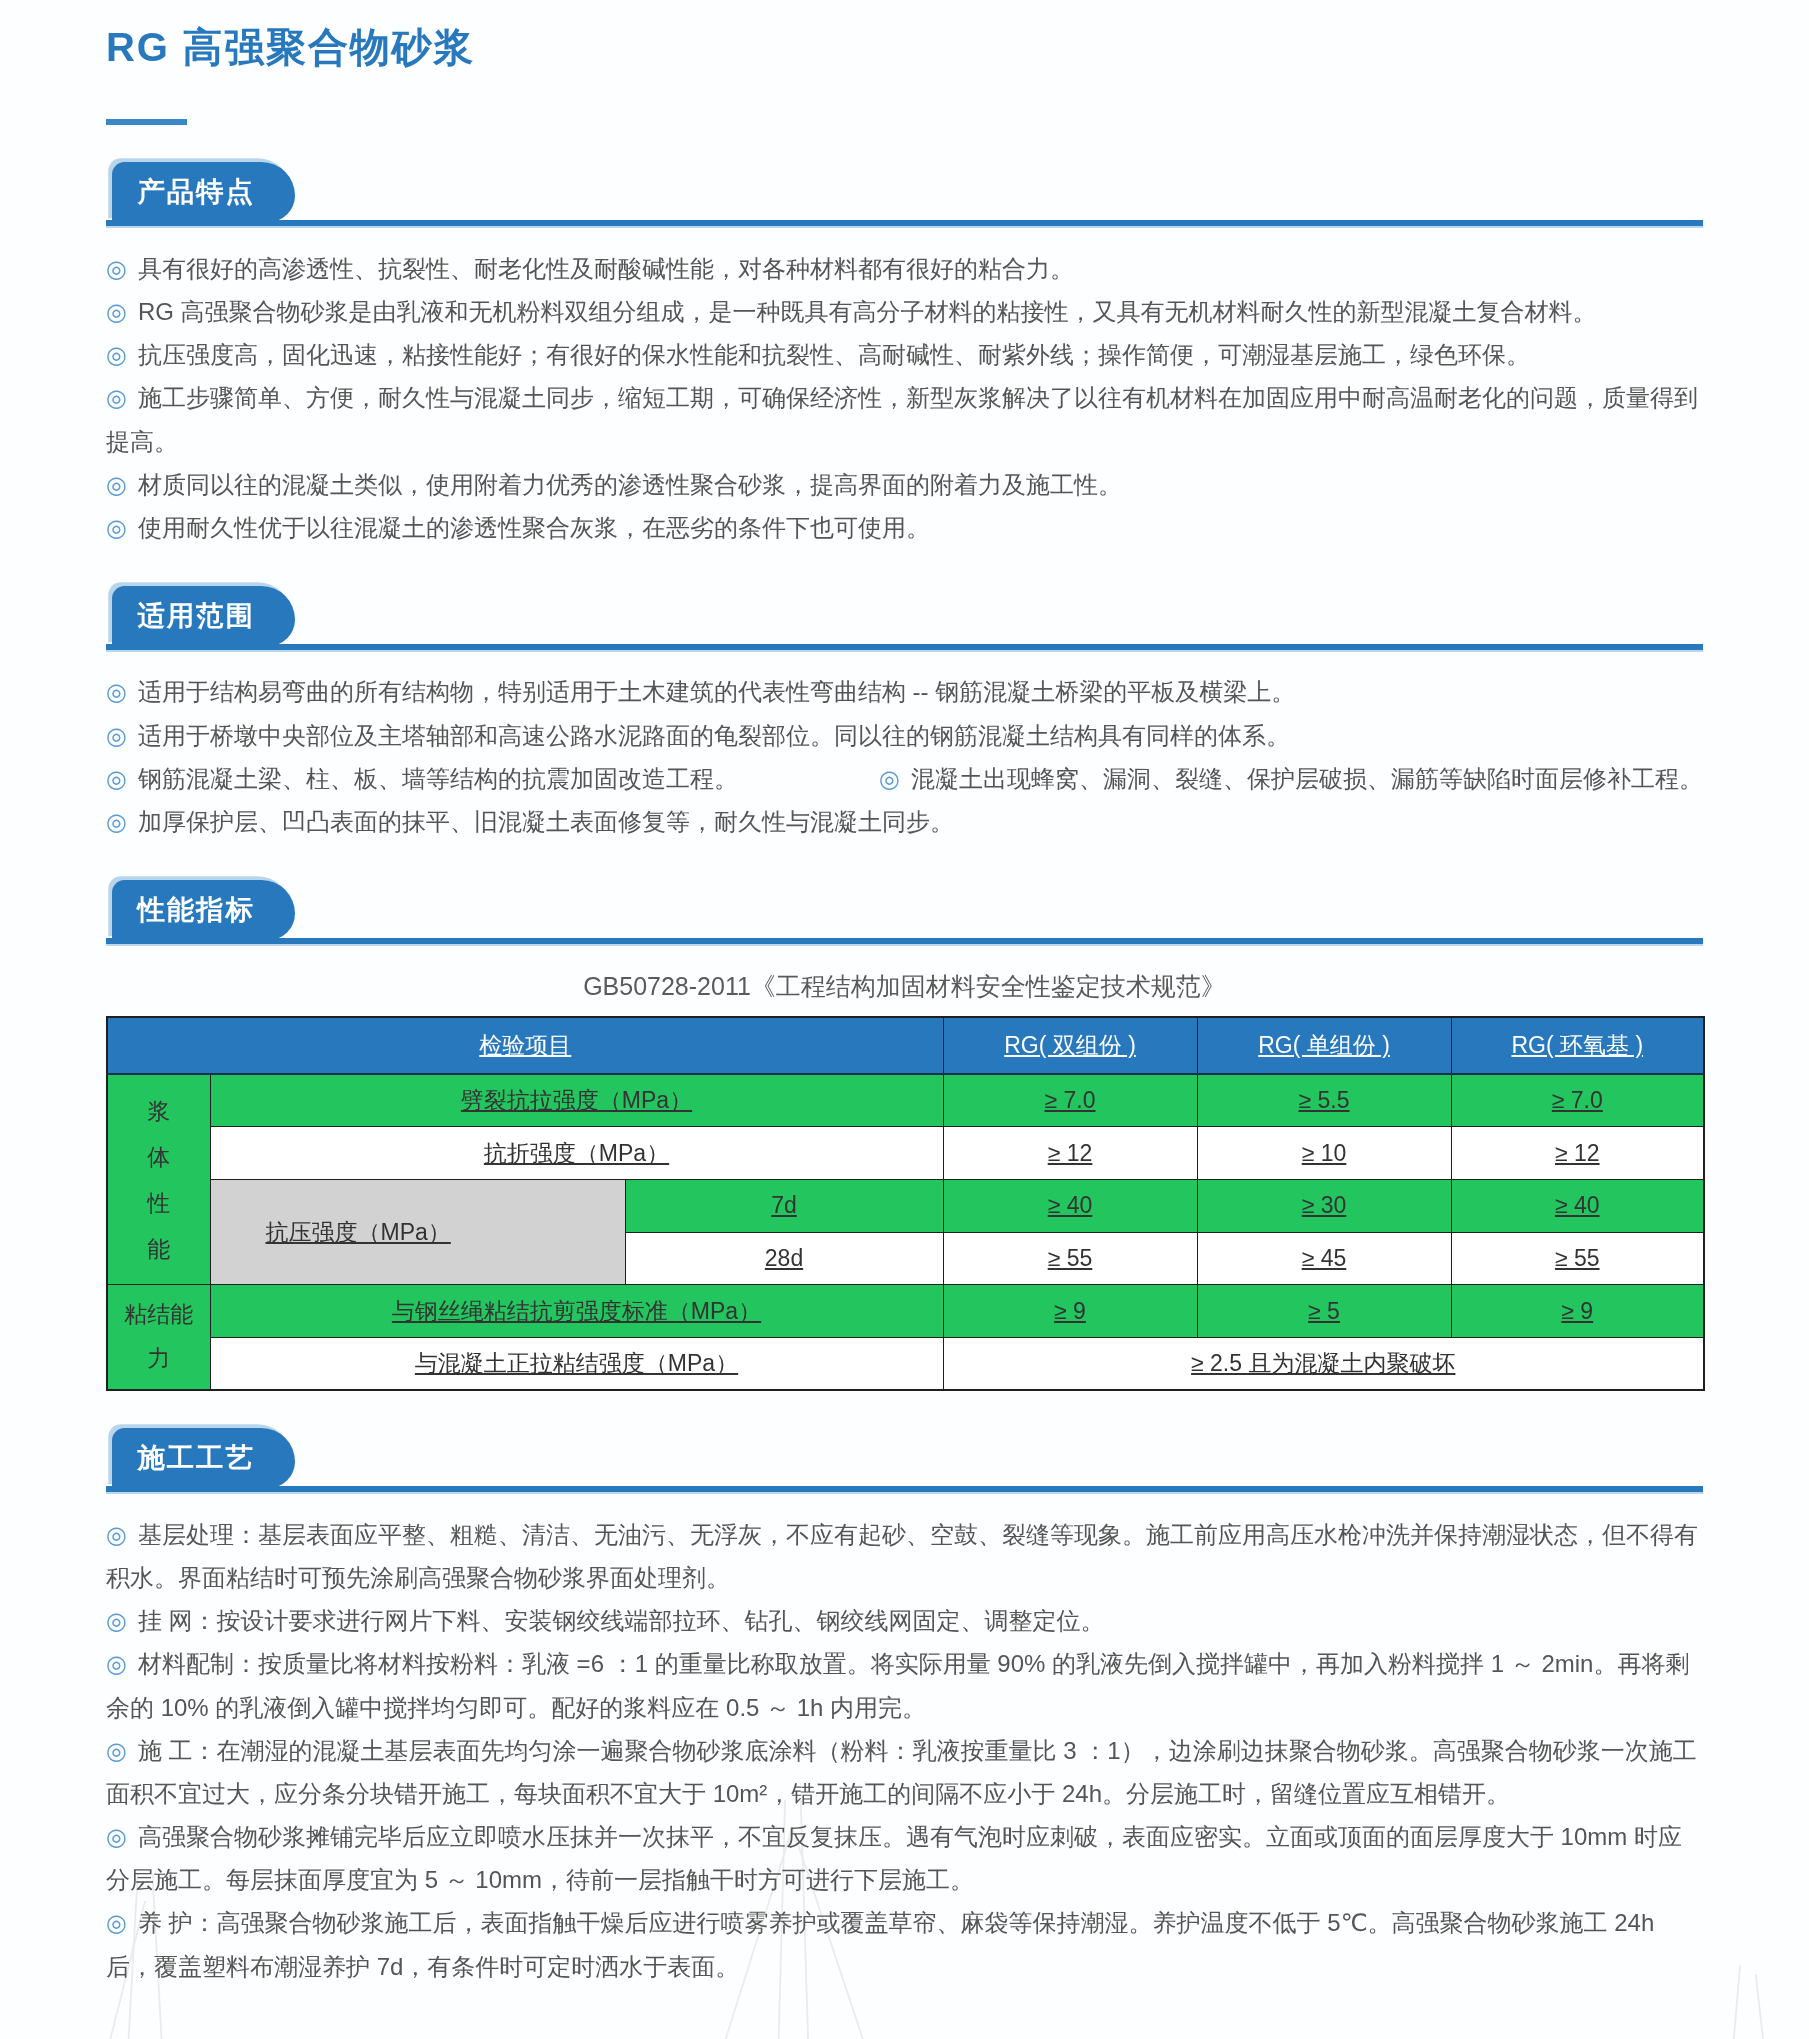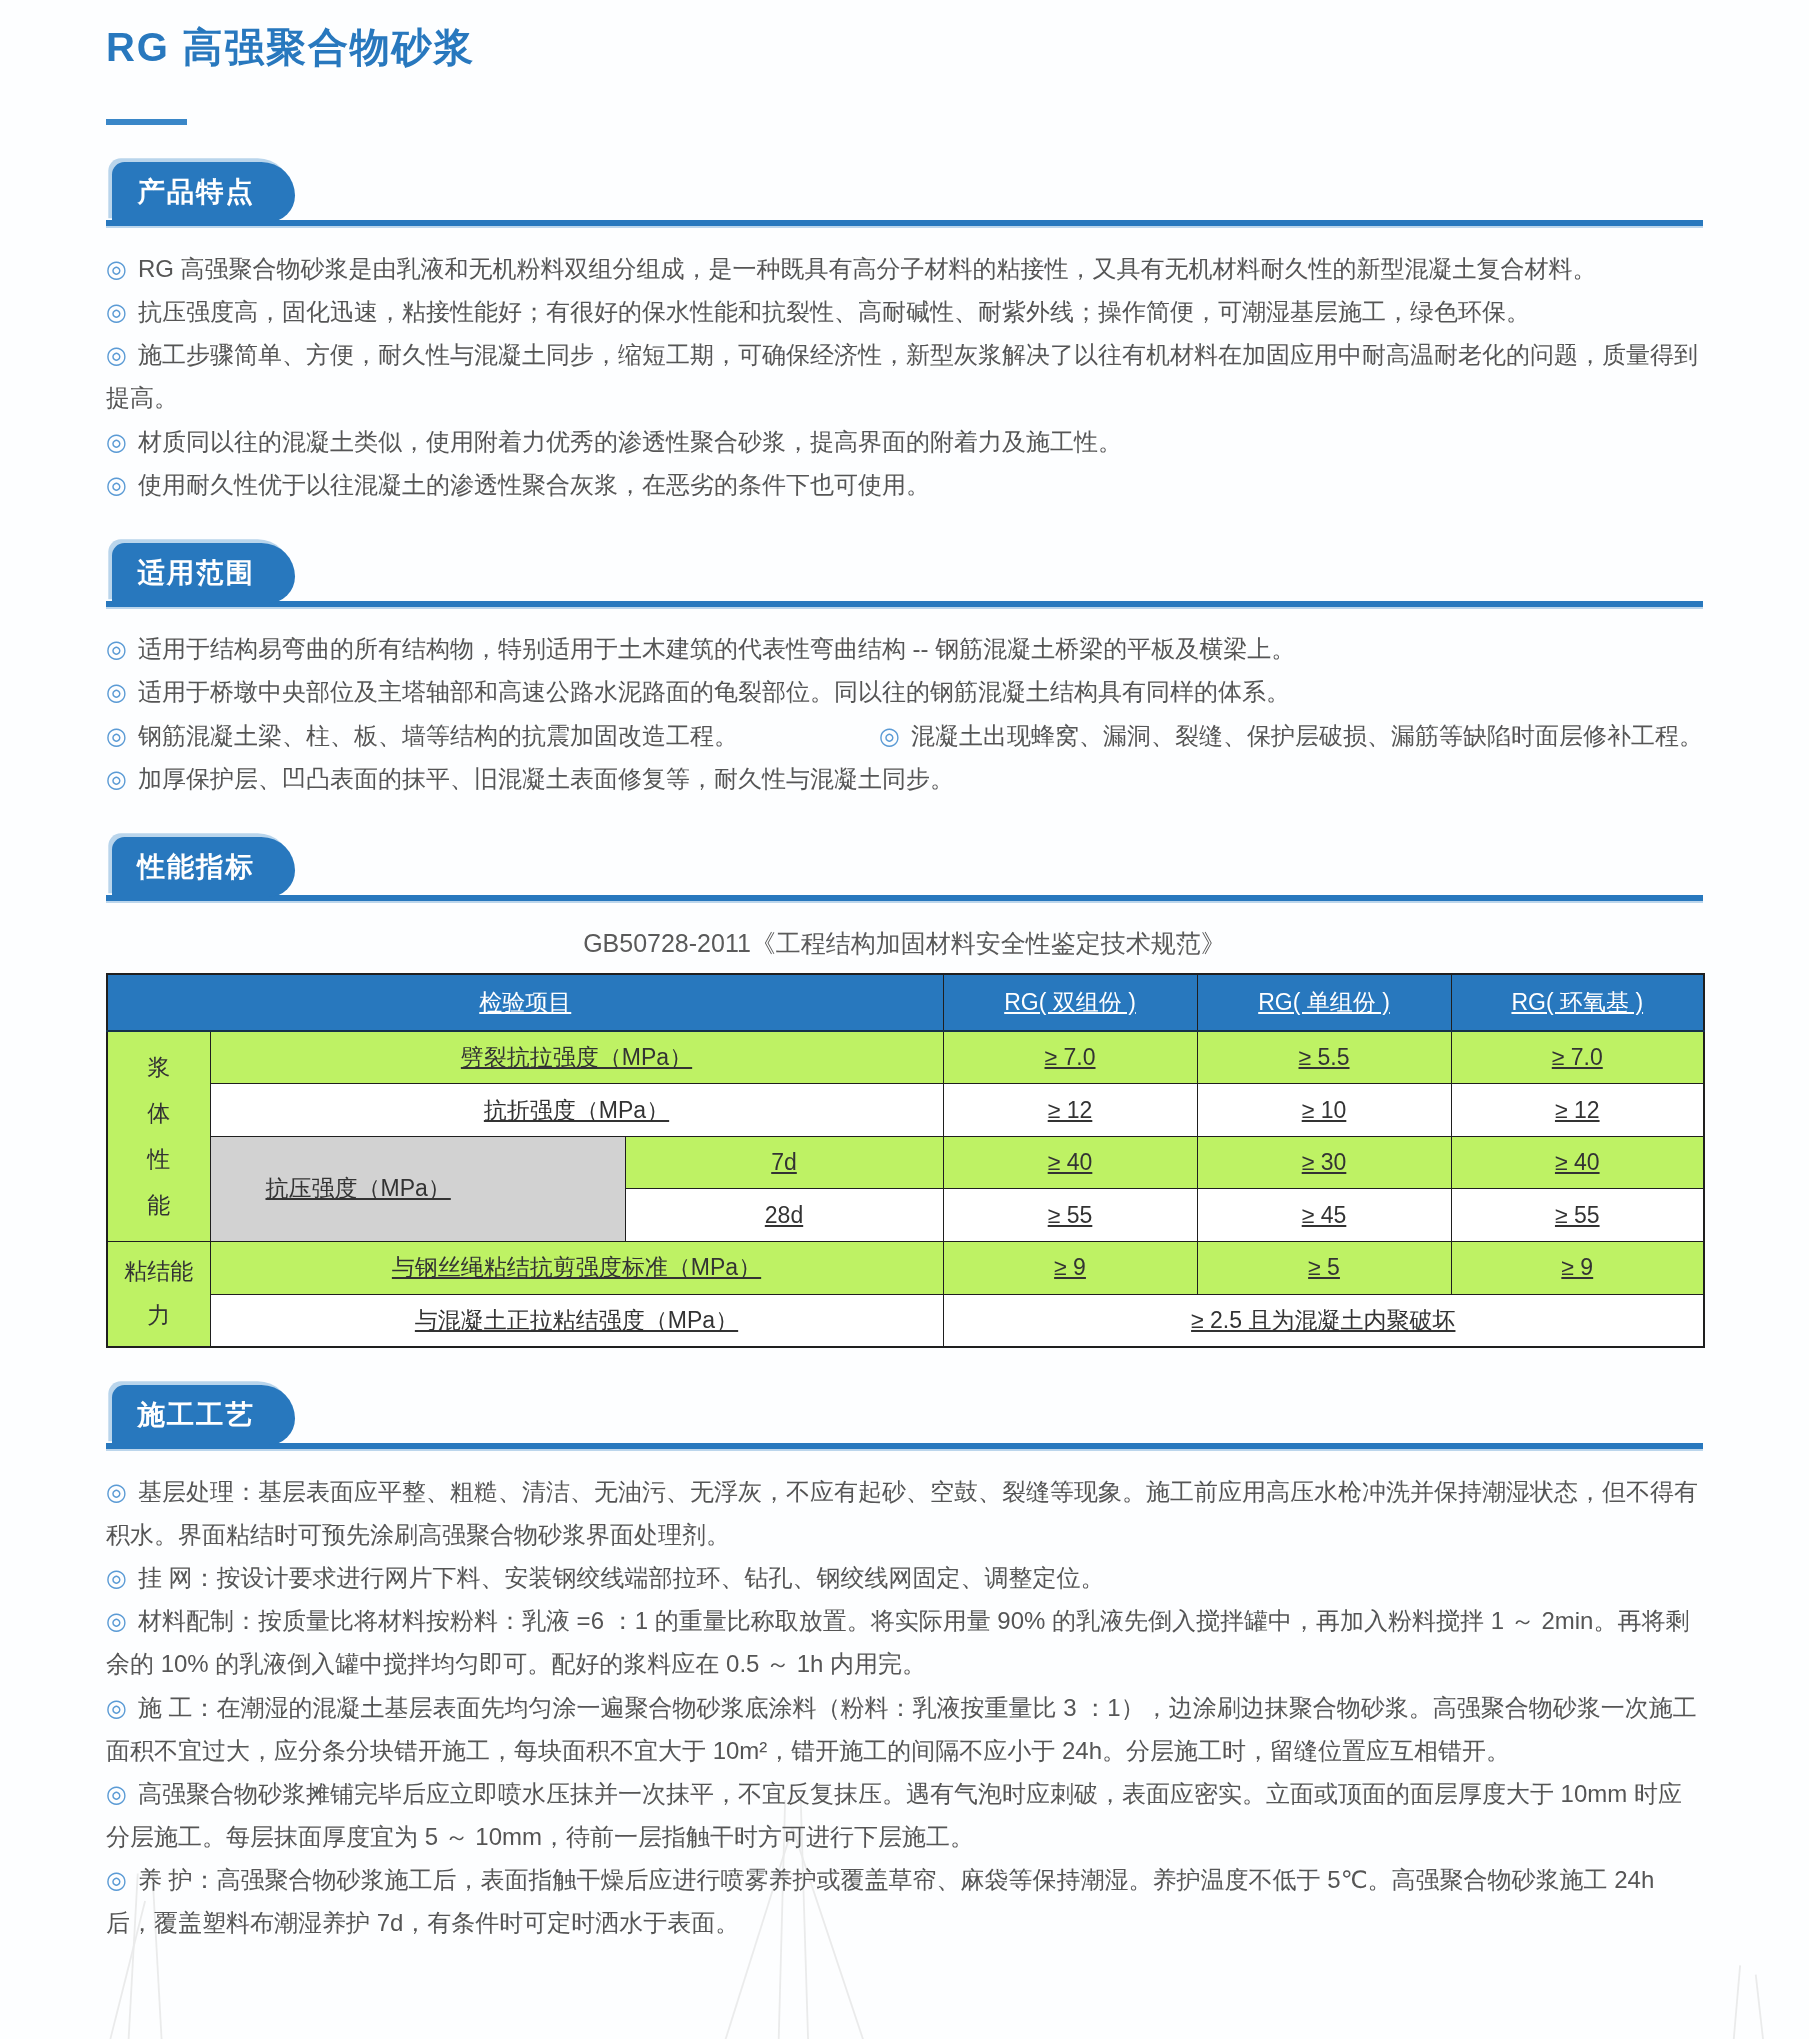--- a/index.html
+++ b/index.html
@@ -66,21 +66,21 @@
     text-align:center;vertical-align:middle;
     height:48px;padding:1.8px 5.5px;
     background:#ffffff;
     text-decoration:underline;
   }
   table.perf thead th{
     background:#2878be;color:#ffffff;font-weight:normal;
     border-bottom:2.8px solid #16324a;
     height:51px;
   }
-  table.perf .gray td{background:#bef264;}
+  table.perf .gray td{background:#22c55e;}
   table.perf td.stay-gray{background:#d2d2d2;}
   td.vlabel{
     background:#d2d2d2;
     line-height:2.0;
     padding:5.5px 1.8px;
     word-break:break-all;
   }
   td.vlabel .wrapword{display:inline-block;width:1.15em;word-break:break-all;}
   td.vlabel2 .wrapword{display:inline-block;width:3.2em;word-break:break-all;line-height:1.9;}
 
@@ -111,20 +111,21 @@
 
   <h1 class="doc-title">RG 高强聚合物砂浆</h1>
   <div class="title-underline"></div>
 
   <div class="section">
     <div class="sec-head">
       <div class="badge">产品特点</div>
       <div class="sec-rule"></div>
     </div>
     <div class="sec-body">
+      <p class="bullet"><span class="dot">◎</span><span>具有很好的高渗透性、抗裂性、耐老化性及耐酸碱性能，对各种材料都有很好的粘合力。</span></p>
       <p class="bullet"><span class="dot">◎</span><span>RG 高强聚合物砂浆是由乳液和无机粉料双组分组成，是一种既具有高分子材料的粘接性，又具有无机材料耐久性的新型混凝土复合材料。</span></p>
       <p class="bullet"><span class="dot">◎</span><span>抗压强度高，固化迅速，粘接性能好；有很好的保水性能和抗裂性、高耐碱性、耐紫外线；操作简便，可潮湿基层施工，绿色环保。</span></p>
       <p class="bullet"><span class="dot">◎</span><span>施工步骤简单、方便，耐久性与混凝土同步，缩短工期，可确保经济性，新型灰浆解决了以往有机材料在加固应用中耐高温耐老化的问题，质量得到提高。</span></p>
       <p class="bullet"><span class="dot">◎</span><span>材质同以往的混凝土类似，使用附着力优秀的渗透性聚合砂浆，提高界面的附着力及施工性。</span></p>
       <p class="bullet"><span class="dot">◎</span><span>使用耐久性优于以往混凝土的渗透性聚合灰浆，在恶劣的条件下也可使用。</span></p>
     </div>
   </div>
 
   <div class="section">
     <div class="sec-head">

